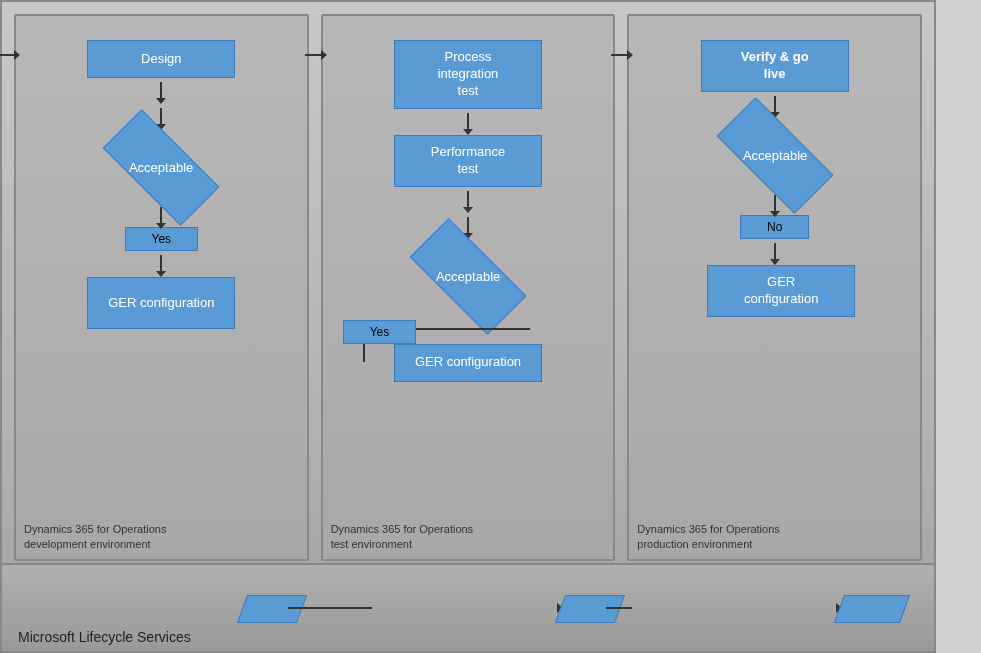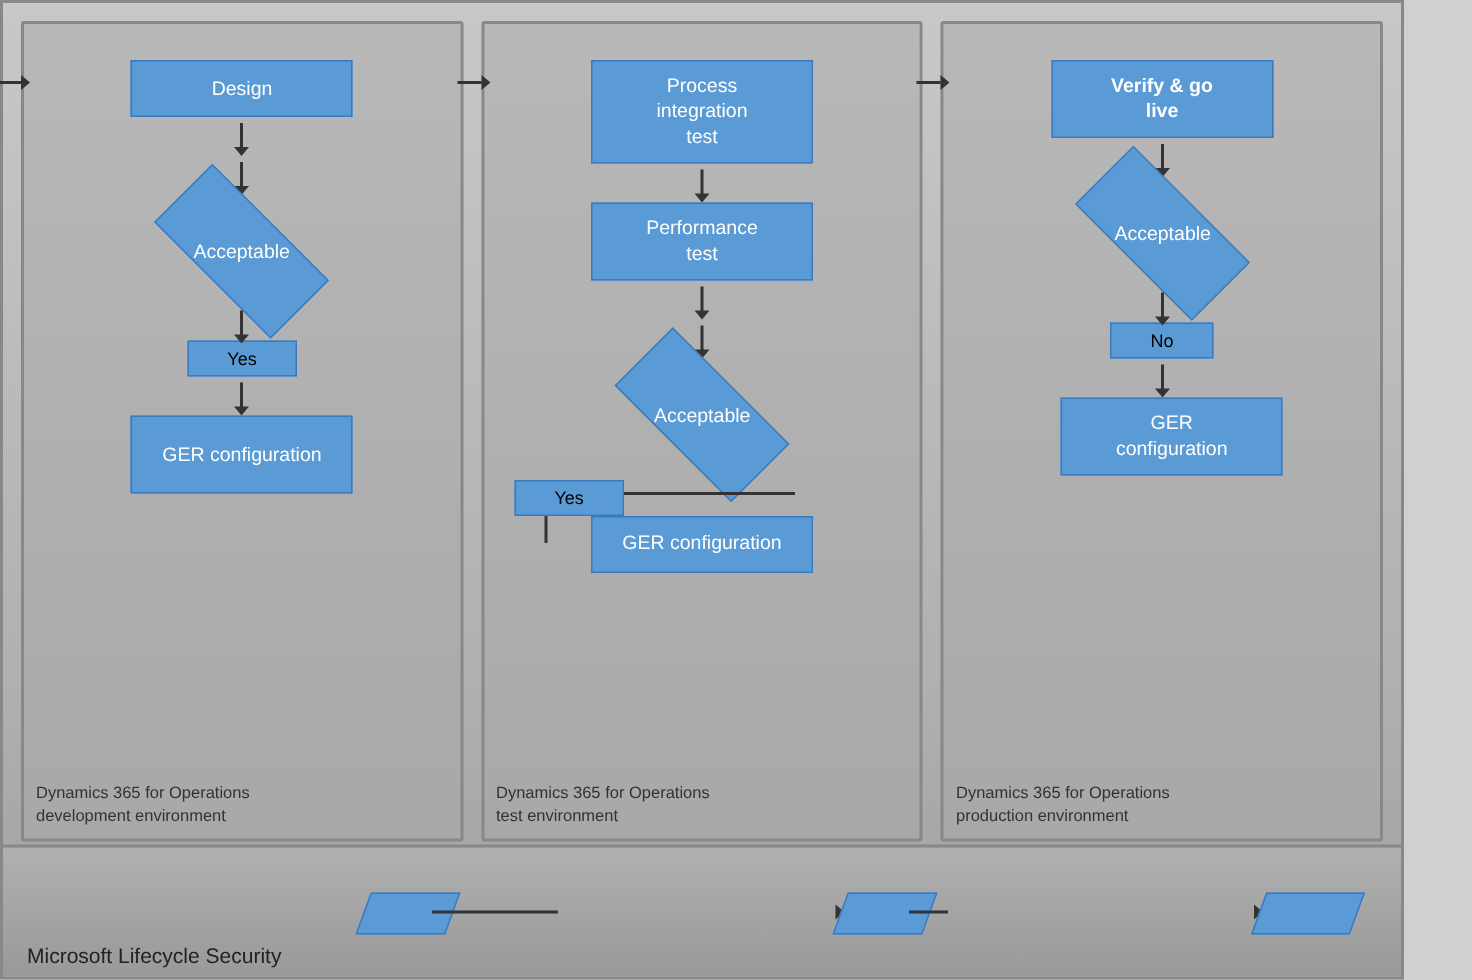--- a/index.html
+++ b/index.html
@@ -288,21 +288,21 @@
 configuration</div>
       </div>
 
       <div class="column-label" style="white-space:pre-line;">Dynamics 365 for Operations
 production environment</div>
     </div>
 
   </div>
 
   <div class="mls-strip">
-    <span class="mls-label">Microsoft Lifecycle Security</span>
+    <span class="mls-label">Microsoft Lifecycle Services</span>
 
     <div class="para-wrapper" style="left: 240px;">
       <div class="parallelogram"></div>
     </div>
 
     <div style="position:absolute;bottom:42px;left:286px;right:562px;height:2px;background:#333;"></div>
     <div style="position:absolute;bottom:38px;left:555px;border-top:5px solid transparent;border-bottom:5px solid transparent;border-left:6px solid #333;"></div>
 
     <div class="para-wrapper" style="left: 558px;">
       <div class="parallelogram"></div>

